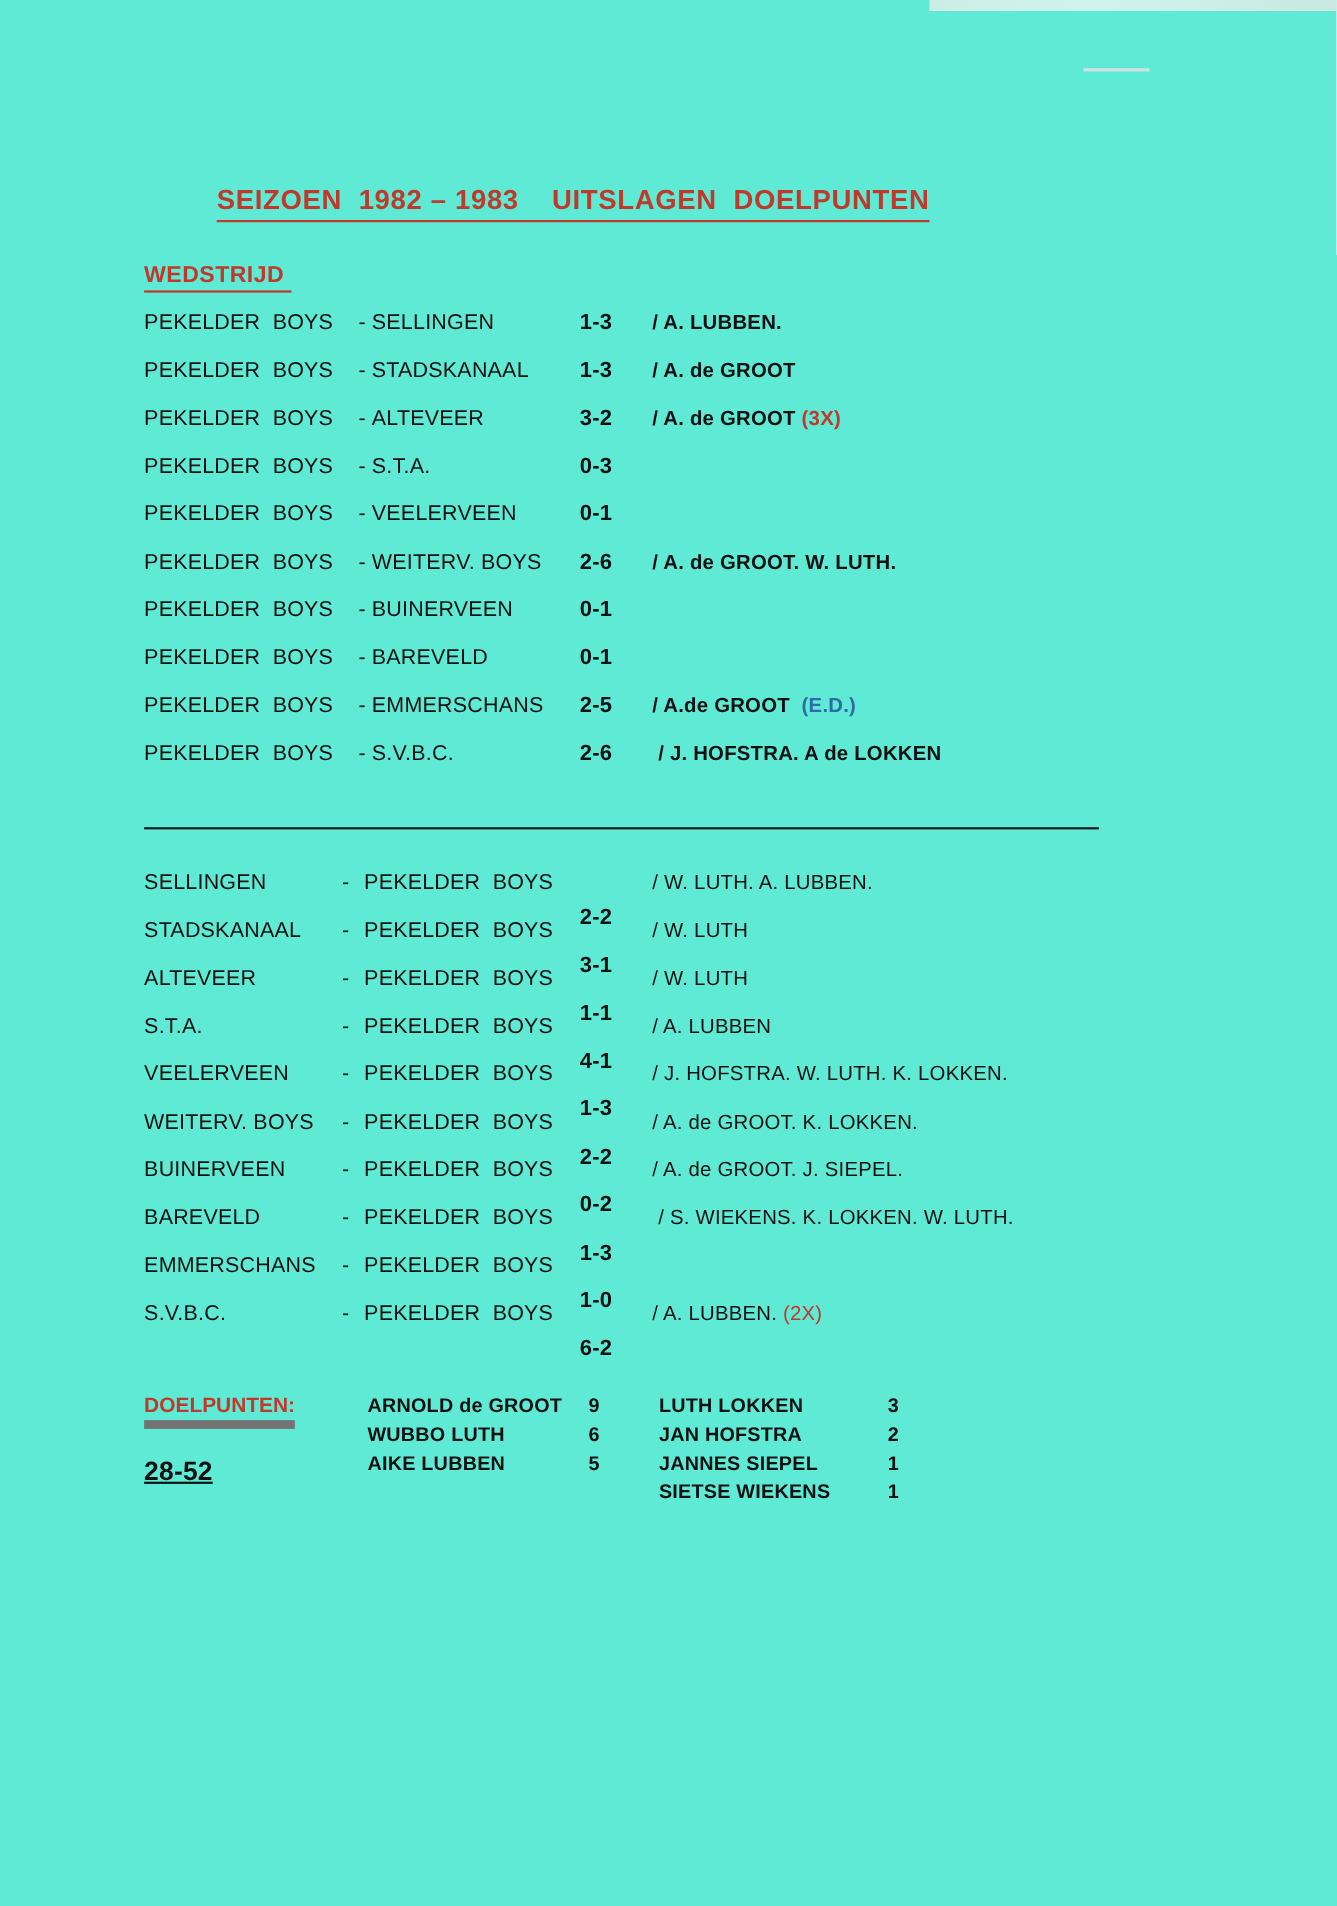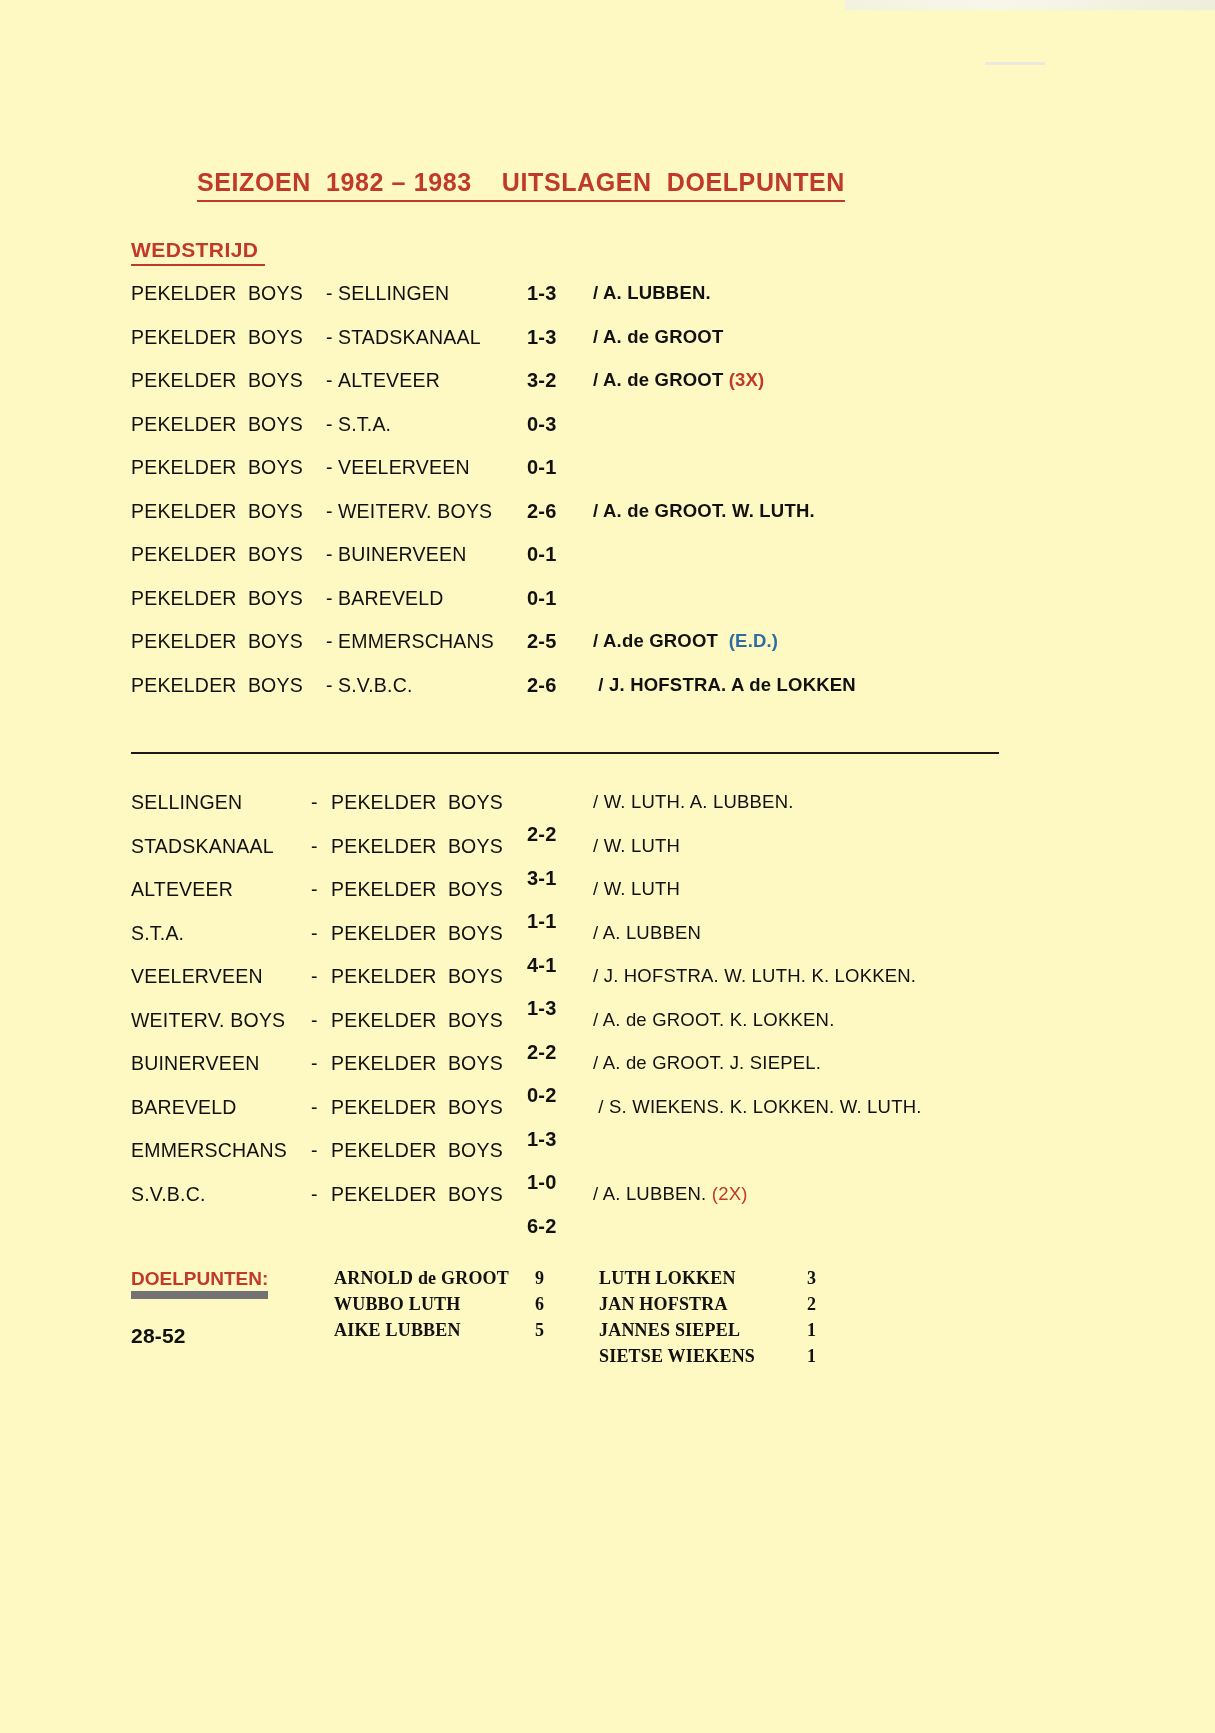--- a/index.html
+++ b/index.html
@@ -11,21 +11,21 @@
     width: 1215px;
     height: 1733px;
     font-family: "Liberation Sans", sans-serif;
     color: #111111;
     position: relative;
     overflow: hidden;
   }
   .page {
     position: absolute;
     inset: 0;
-    background: #fef9c3;
+    background: #5eead4;
     padding-left: 36px;
   }
   
   .scan-edge-top {
     position: absolute;
     top: 0;
     left: 845px;
     width: 370px;
     height: 10px;
     background: linear-gradient(to right, #efeeec, #f7f6f5 40%, #e9e8e6);
@@ -136,29 +136,29 @@
     font-weight: bold;
     color: #c0392b;
     border-bottom: 8px solid #737373;
     padding-bottom: 1px;
     white-space: pre;
   }
   .totals-aggregate {
     position: absolute;
     left: 0;
     top: 56px;
-    font-size: 21px;
+    font-size: 24px;
     font-weight: bold;
     color: #111111;
     letter-spacing: .2px;
+    text-decoration: underline;
   }
   .scorer-col {
     position: absolute;
     top: 0;
-    font-family: Liberation Serif, serif;
   }
   .col-left  { left: 203px; width: 260px; }
   .col-right { left: 468px; width: 280px; }
   .scorer-row {
     position: relative;
     height: 26px;
     white-space: nowrap;
   }
   .scorer-row .name,
   .scorer-row .goals {

